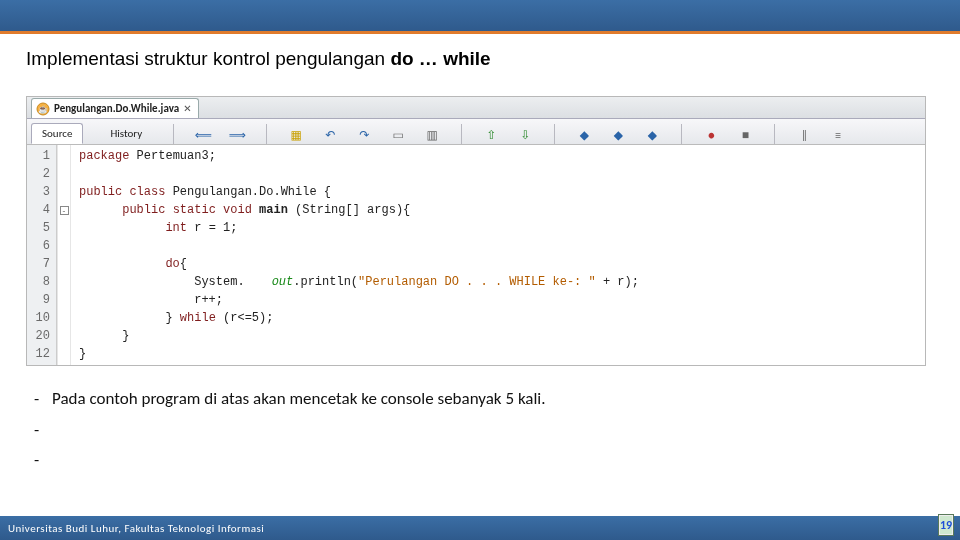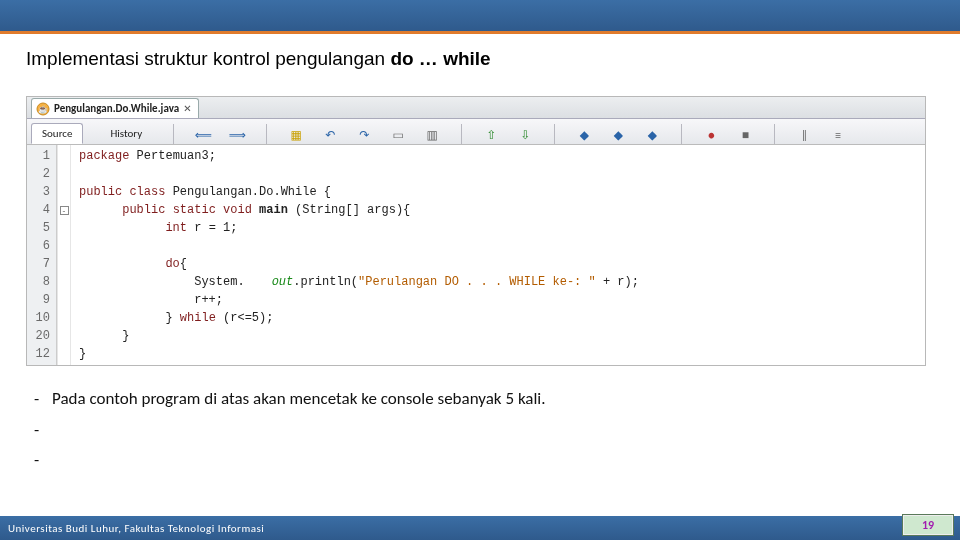--- a/index.html
+++ b/index.html
@@ -157,24 +157,24 @@
     align-items: center;
     padding-left: 8px;
     letter-spacing: 0.5px;
   }
   .page-badge {
     position: absolute;
     right: 6px;
     bottom: 4px;
     background: #cfe8cf;
     border: 1px solid #5a7a5a;
-    width: 52px; height: 22px;
+    width: 16px; height: 22px;
     display: flex; align-items: center; justify-content: center;
     font-size: 12px; font-weight: 700;
-    color: #a21caf;
+    color: #1d4ed8;
     box-shadow: 0 0 0 1px #eee inset;
   }
 </style>
 </head>
 <body>
 
 <div class="top-band"></div>
 
 <div class="slide-content">
 

